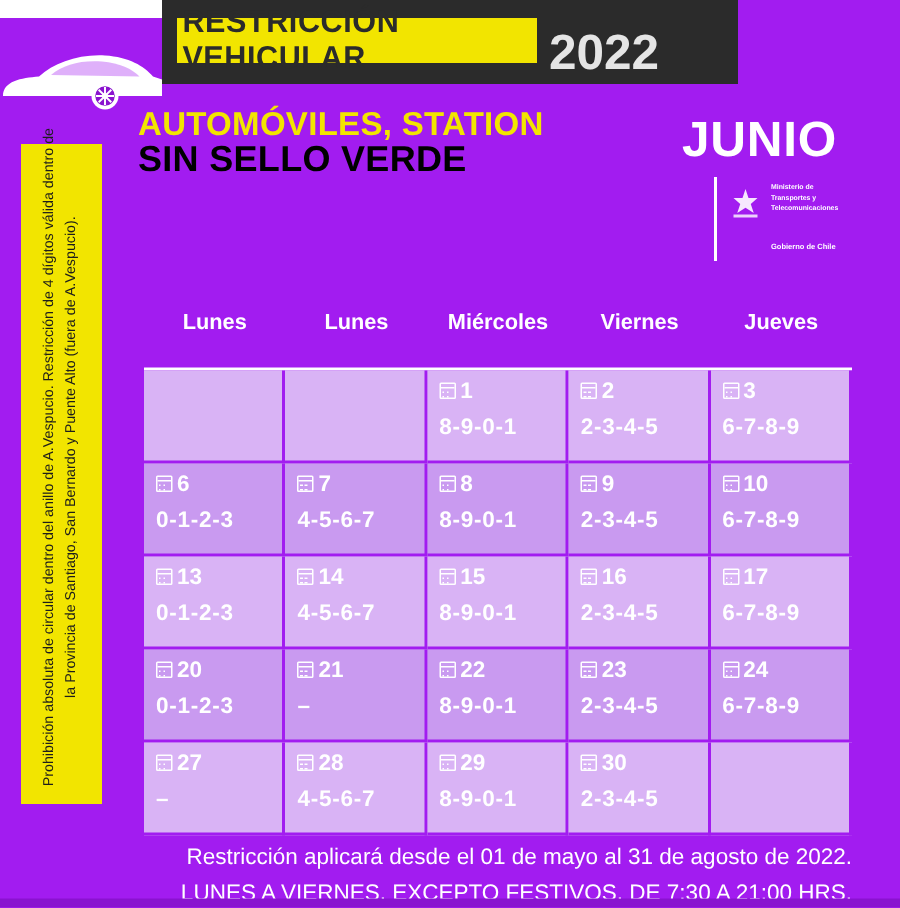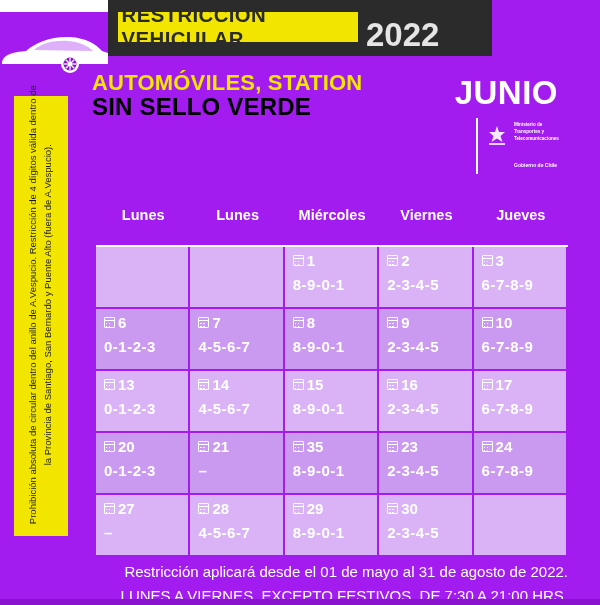--- a/index.html
+++ b/index.html
@@ -288,21 +288,21 @@
       <div class="cell dark">
         <div class="daynum">
           <span class="ico"></span>
           <span>21</span>
         </div>
         <div class="digits">–</div>
       </div>
       <div class="cell dark">
         <div class="daynum">
           <span class="ico"></span>
-          <span>35</span>
+          <span>22</span>
         </div>
         <div class="digits">8-9-0-1</div>
       </div>
       <div class="cell dark">
         <div class="daynum">
           <span class="ico"></span>
           <span>23</span>
         </div>
         <div class="digits">2-3-4-5</div>
       </div>

